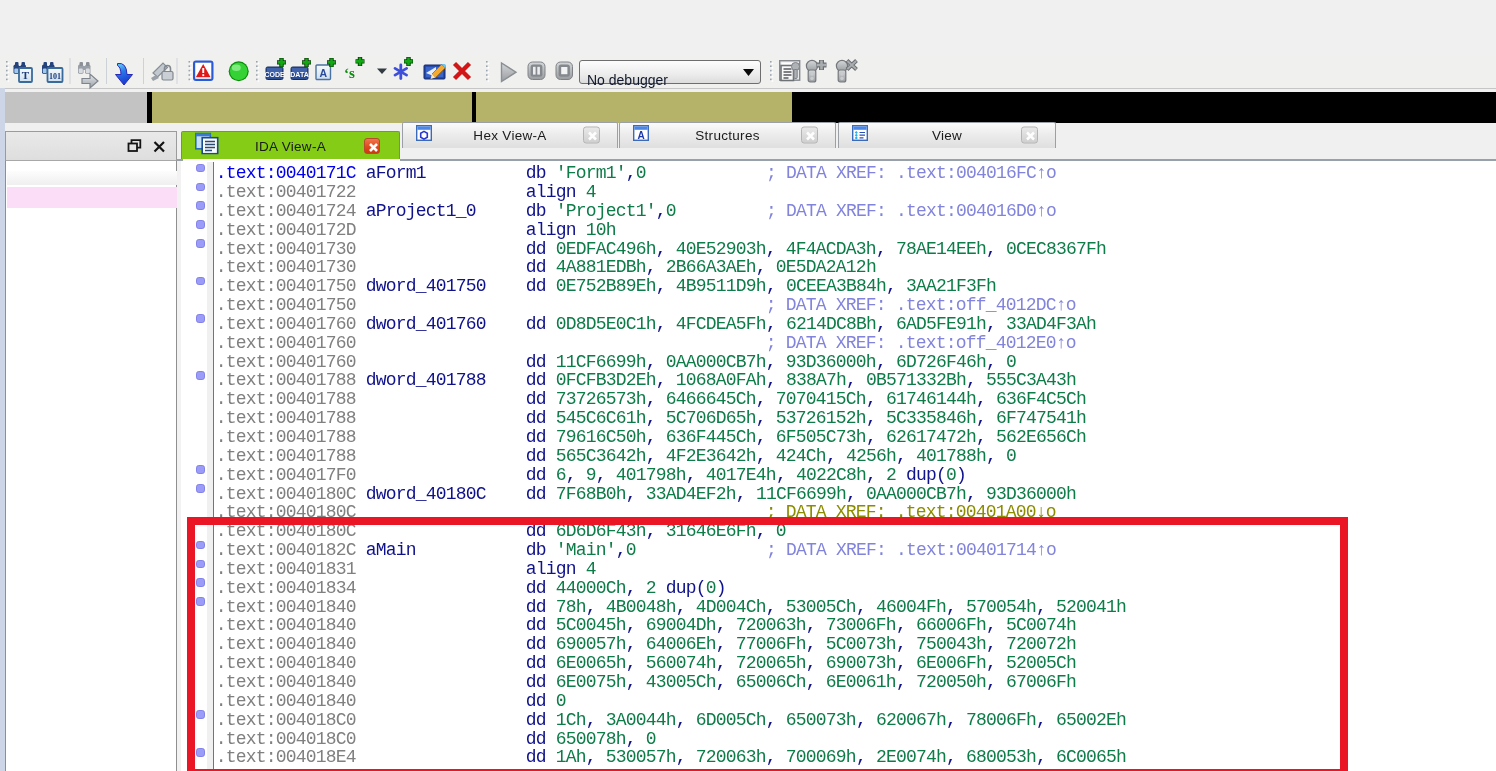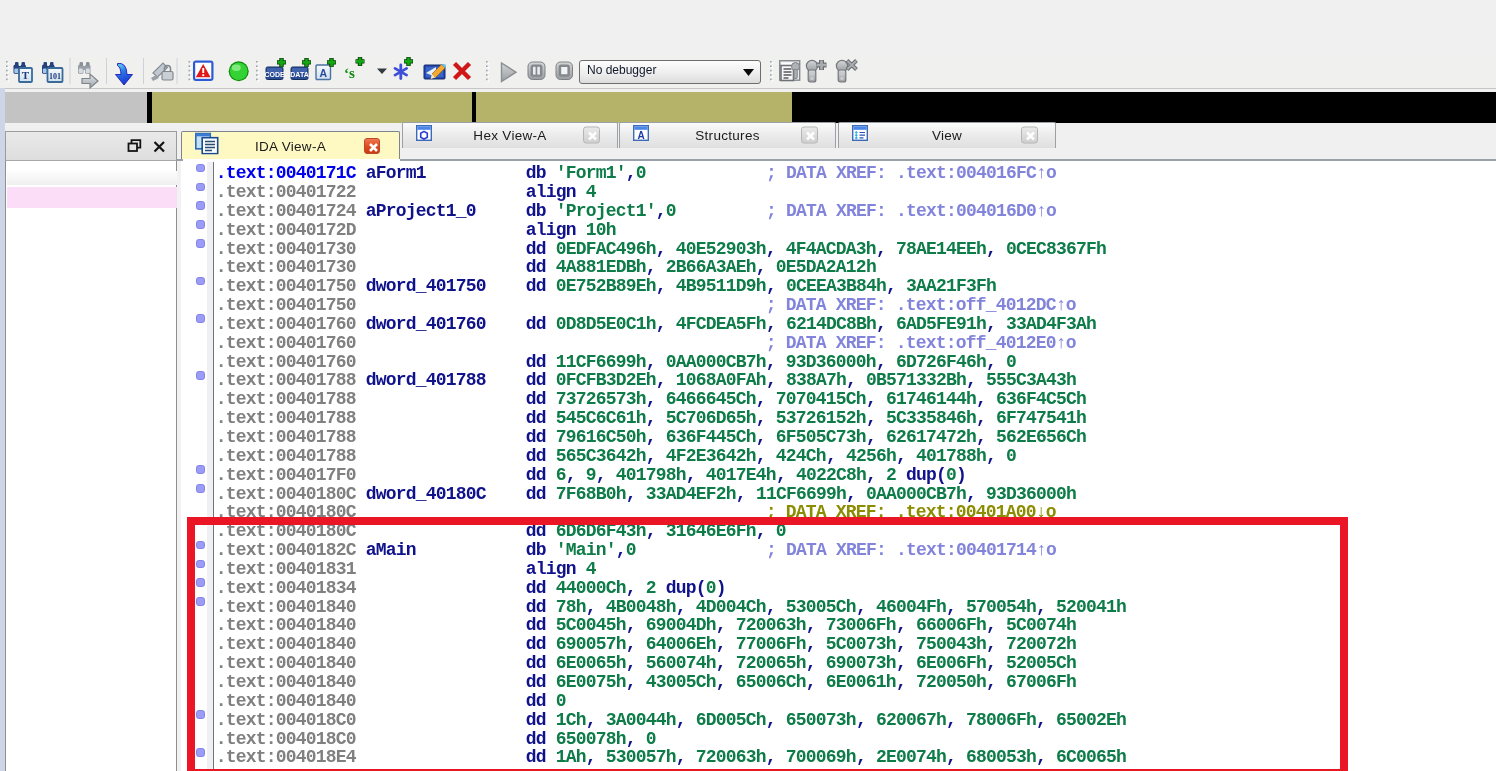--- a/index.html
+++ b/index.html
@@ -26,36 +26,36 @@
   background:linear-gradient(#e9e9e9,#dedede); border:1px solid #9b9b9b; border-bottom:none; }
 #lp-body { left:5px; top:160px; width:172px; height:611px; background:#fff;
   border-left:1px solid #8f8f8f; border-right:1px solid #8f8f8f; border-top:1px solid #a8a8a8; }
 .lp-band1 { position:absolute; left:1px; top:10px; width:170px; height:14px; background:linear-gradient(#fdfdfd,#efefef); }
 .lp-band2 { position:absolute; left:1px; top:26px; width:170px; height:21px; background:#fbddf8; }
 
 #tabzone { left:177px; top:123px; width:1319px; height:37px; background:#f0f0f0; }
 #tabline { left:177px; top:159.4px; width:1319px; height:2px; background:#98a0aa; z-index:6; }
 .tab { position:absolute; top:122px; height:25.5px; border:1px solid #9aa0a6; border-bottom:none;
   background:linear-gradient(#fbfbfb,#ececec 45%,#dfdfdf); border-radius:2px 2px 0 0; }
-.tab.active { top:131px; height:28.5px; background:#fef9c3; border-color:#7e848c; z-index:3; }
+.tab.active { top:131px; height:28.5px; background:#84cc16; border-color:#7e848c; z-index:3; }
 .tab .tlabel { position:absolute; top:50%; transform:translateY(-50%); width:100%; text-align:center; font-size:13.5px; letter-spacing:0.3px; color:#1a1a1a; }
 .tab .ticon { position:absolute; left:13px; top:50%; transform:translateY(-50%); }
 .tab .tx { position:absolute; right:17px; top:50%; transform:translateY(-50%); width:17px; height:17px; border-radius:3px;
   background:linear-gradient(#e9e9e9,#cfcfcf); border:1px solid #b4b4b4; }
 .tab .tx svg, .tab .txr svg { position:absolute; left:2px; top:2px; }
 .tab .txr { position:absolute; right:19px; top:50%; transform:translateY(-50%); width:16px; height:16px; border-radius:3px;
   background:linear-gradient(#f0764e,#e04a1c 55%,#cc3a10); border:1px solid #b84a2e; }
 
 #view { left:177px; top:160px; width:1319px; height:611px; background:#fff; }
 #gutter { position:absolute; left:0px; top:0px; width:3.6px; height:611px; background:#f2f2f2; }
 #gutterB { position:absolute; left:30.3px; top:0px; width:5.6px; height:611px; background:#f0f0f0; }
 #gutsep { position:absolute; left:35.9px; top:0px; width:1.6px; height:611px; background:#6e7487; }
 .dot { position:absolute; width:8.8px; height:8.6px; background:#9b9bf8; border:1px solid #8282e8; border-radius:2.8px; }
 #code { position:absolute; left:38.7px; top:4.2px; font-family:"Liberation Mono",monospace;
-  font-weight:bold; font-size:18px; letter-spacing:-0.8px; line-height:18.85px; white-space:pre; }
+  font-weight:normal; font-size:18px; letter-spacing:-0.8px; line-height:18.85px; white-space:pre; }
 #code .b { color:#0000f0; }
 #code .a { color:#808080; }
 #code .n { color:#10128c; }
 #code .v { color:#0d7c48; }
 #code .x { color:#8284dc; }
 #code .o { color:#8c8c00; }
 
 #redrect { left:187px; top:517px; width:1161px; height:260px; border:8px solid #ea1525; z-index:9; }
 </style></head>
 <body>
@@ -278,21 +278,21 @@
 <g transform="translate(836,7)">
           <circle cx="6" cy="6" r="5.6" fill="url(#pg)" stroke="#74787d" stroke-width="1.2"></circle>
           <rect x="2.2" y="10" width="7.6" height="12" rx="2" fill="url(#pg)" stroke="#74787d" stroke-width="1.2"></rect>
           <circle cx="6" cy="14" r="1.8" fill="#c9cbcd"></circle>
           <circle cx="6" cy="18.5" r="1.8" fill="#c9cbcd"></circle>
           <path d="M11 0.5 l9.5 9 M20.5 0.5 l-9.5 9" stroke="#6a6e73" stroke-width="4"></path>
           <path d="M11.4 0.9 l8.7 8.2 M20.1 0.9 l-8.7 8.2" stroke="#aaadb0" stroke-width="2"></path>
         </g>
 </svg>
 <div style="position:absolute;left:579px;top:4px;width:182px;height:23.5px;background:linear-gradient(#fdfdfd,#ececec 60%,#dcdcdc);border:1.5px solid #6e6e6e;border-radius:3px">
- <span style="position:absolute;left:7px;top:2px;font-size:12px;color:#10182a">No debugger</span>
+ <span style="position:absolute;left:7px;top:11px;font-size:14px;color:#10182a">No debugger</span>
  <svg width="11" height="7" style="position:absolute;right:6px;top:8px">
           <path d="M0 0 L11 0 L5.5 7 Z" fill="#0a0a0a"></path>
         </svg>
 </div>
     </div>
 
 <div class="abs" id="navband">
   <div class="black" style="left:147px;width:5px"></div>
   <div class="olive" style="left:152px;width:320px"></div>
   <div class="black" style="left:472px;width:4px"></div>

